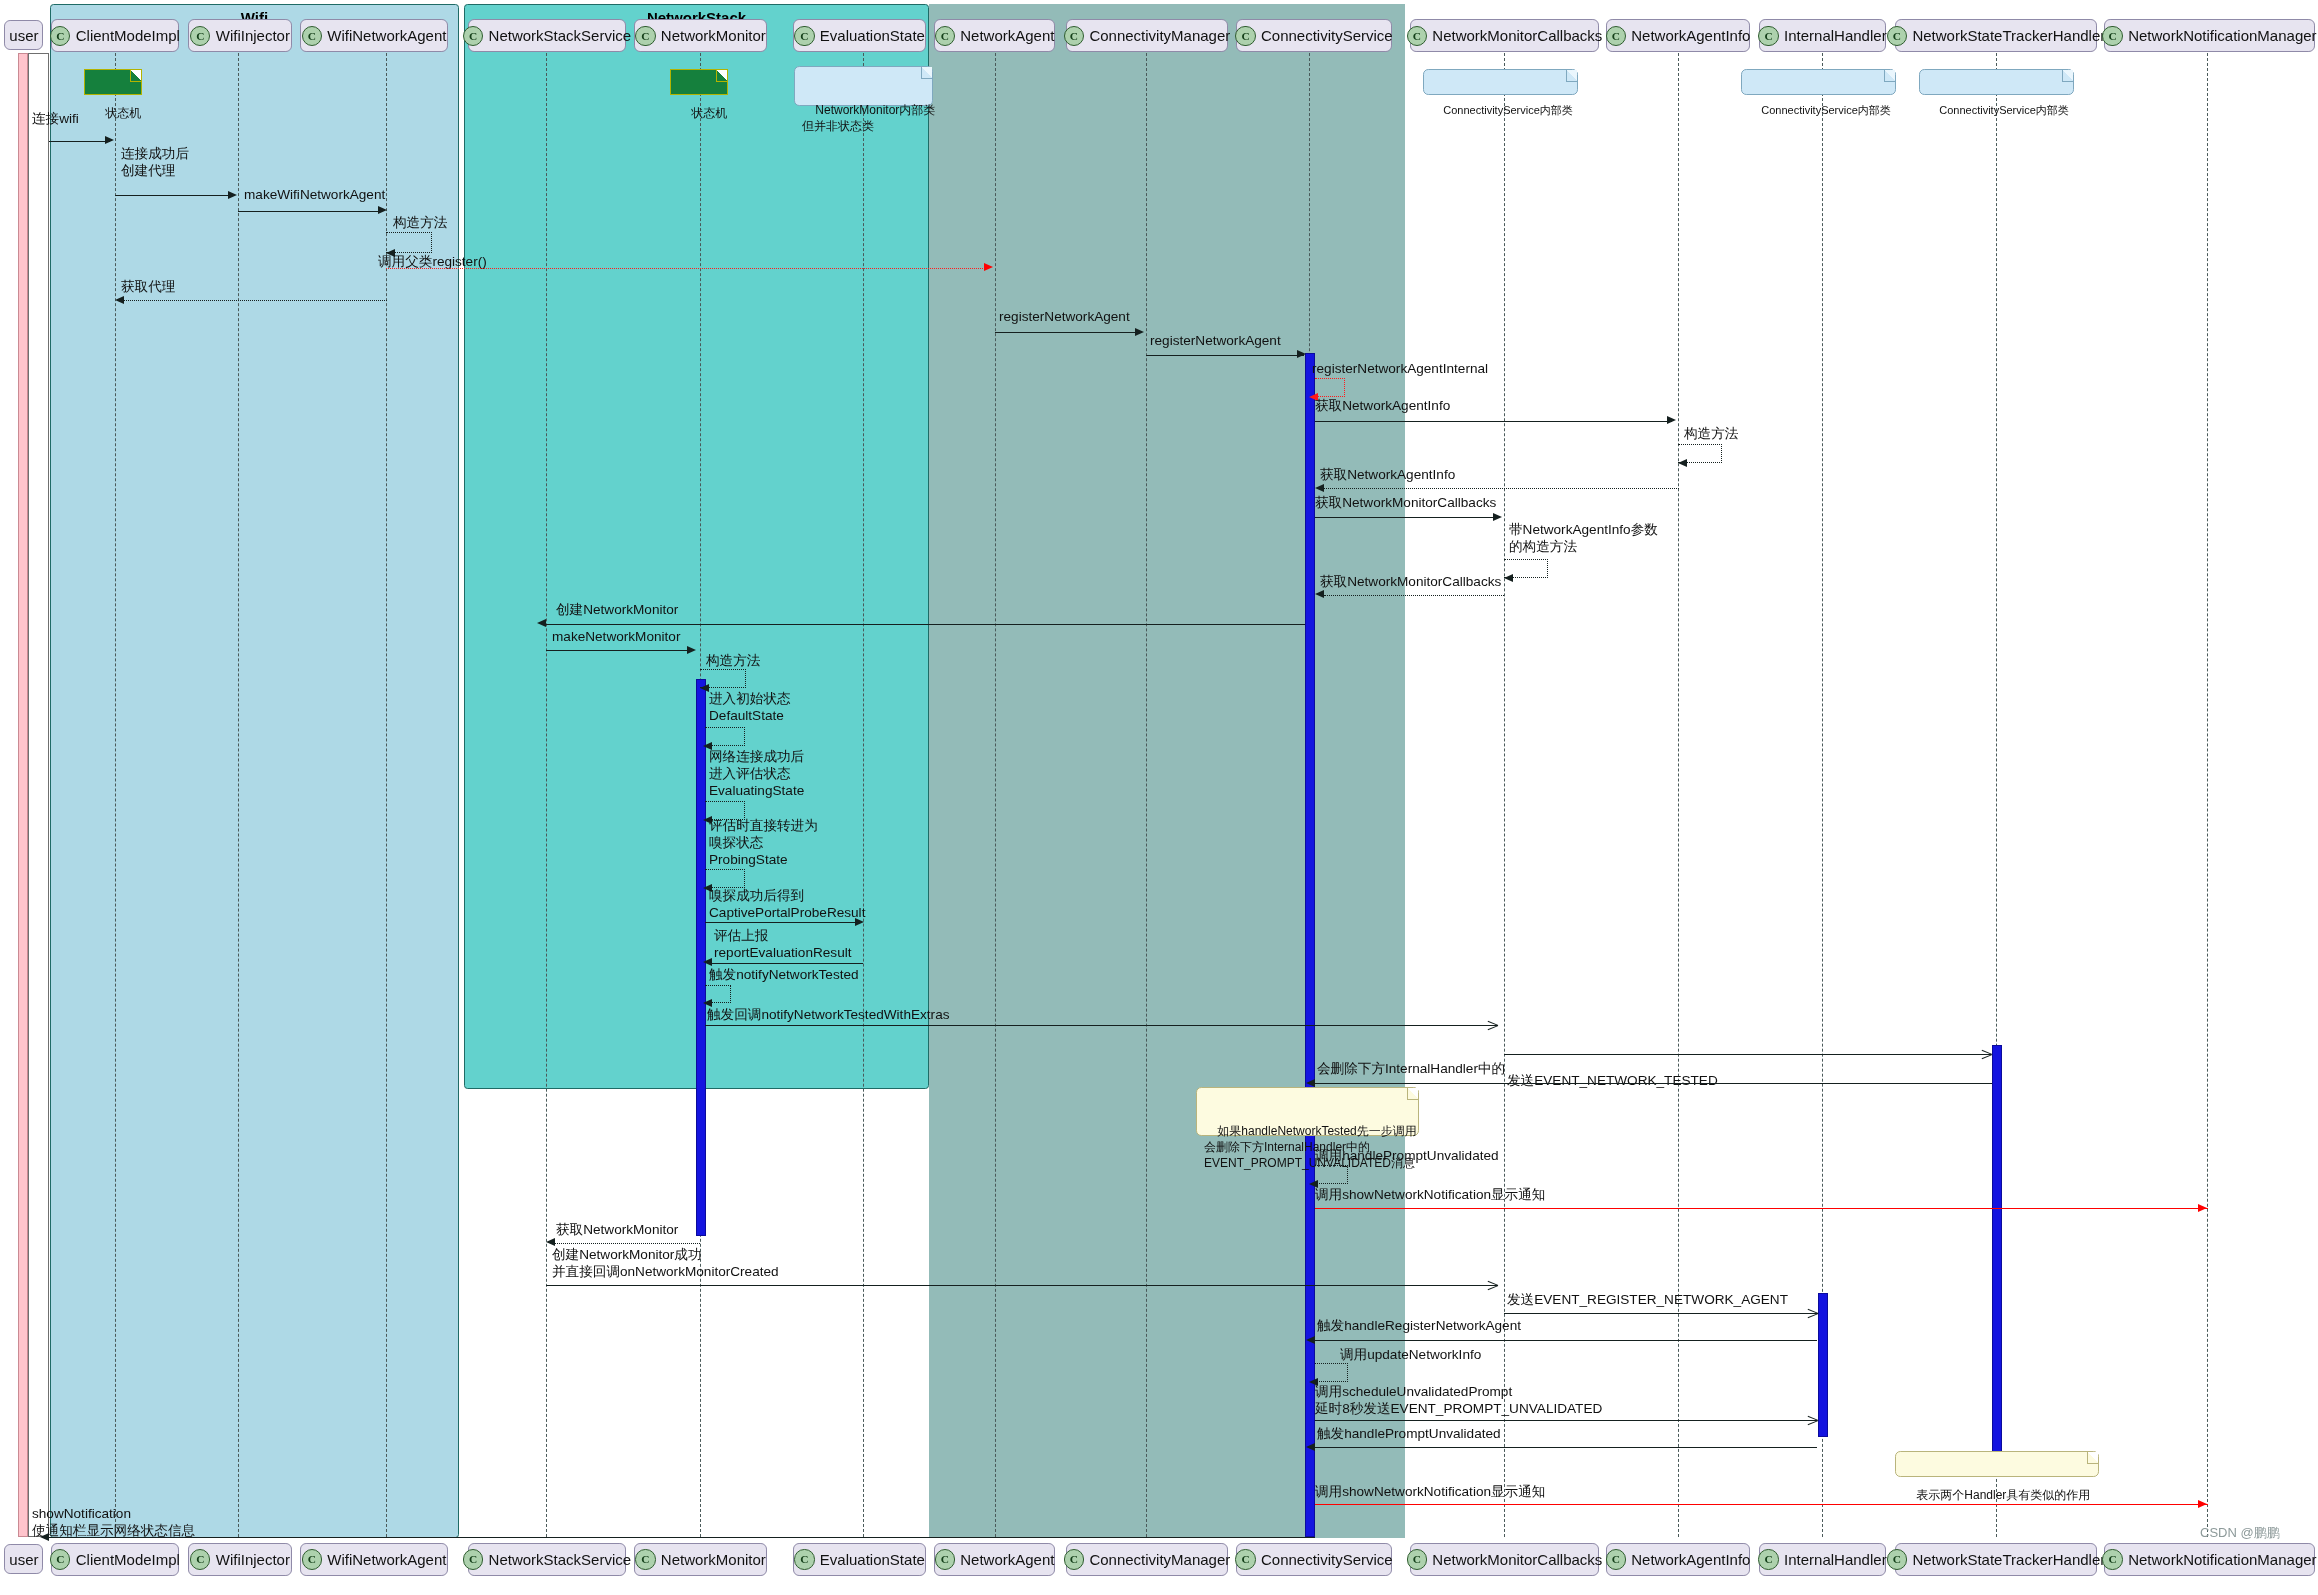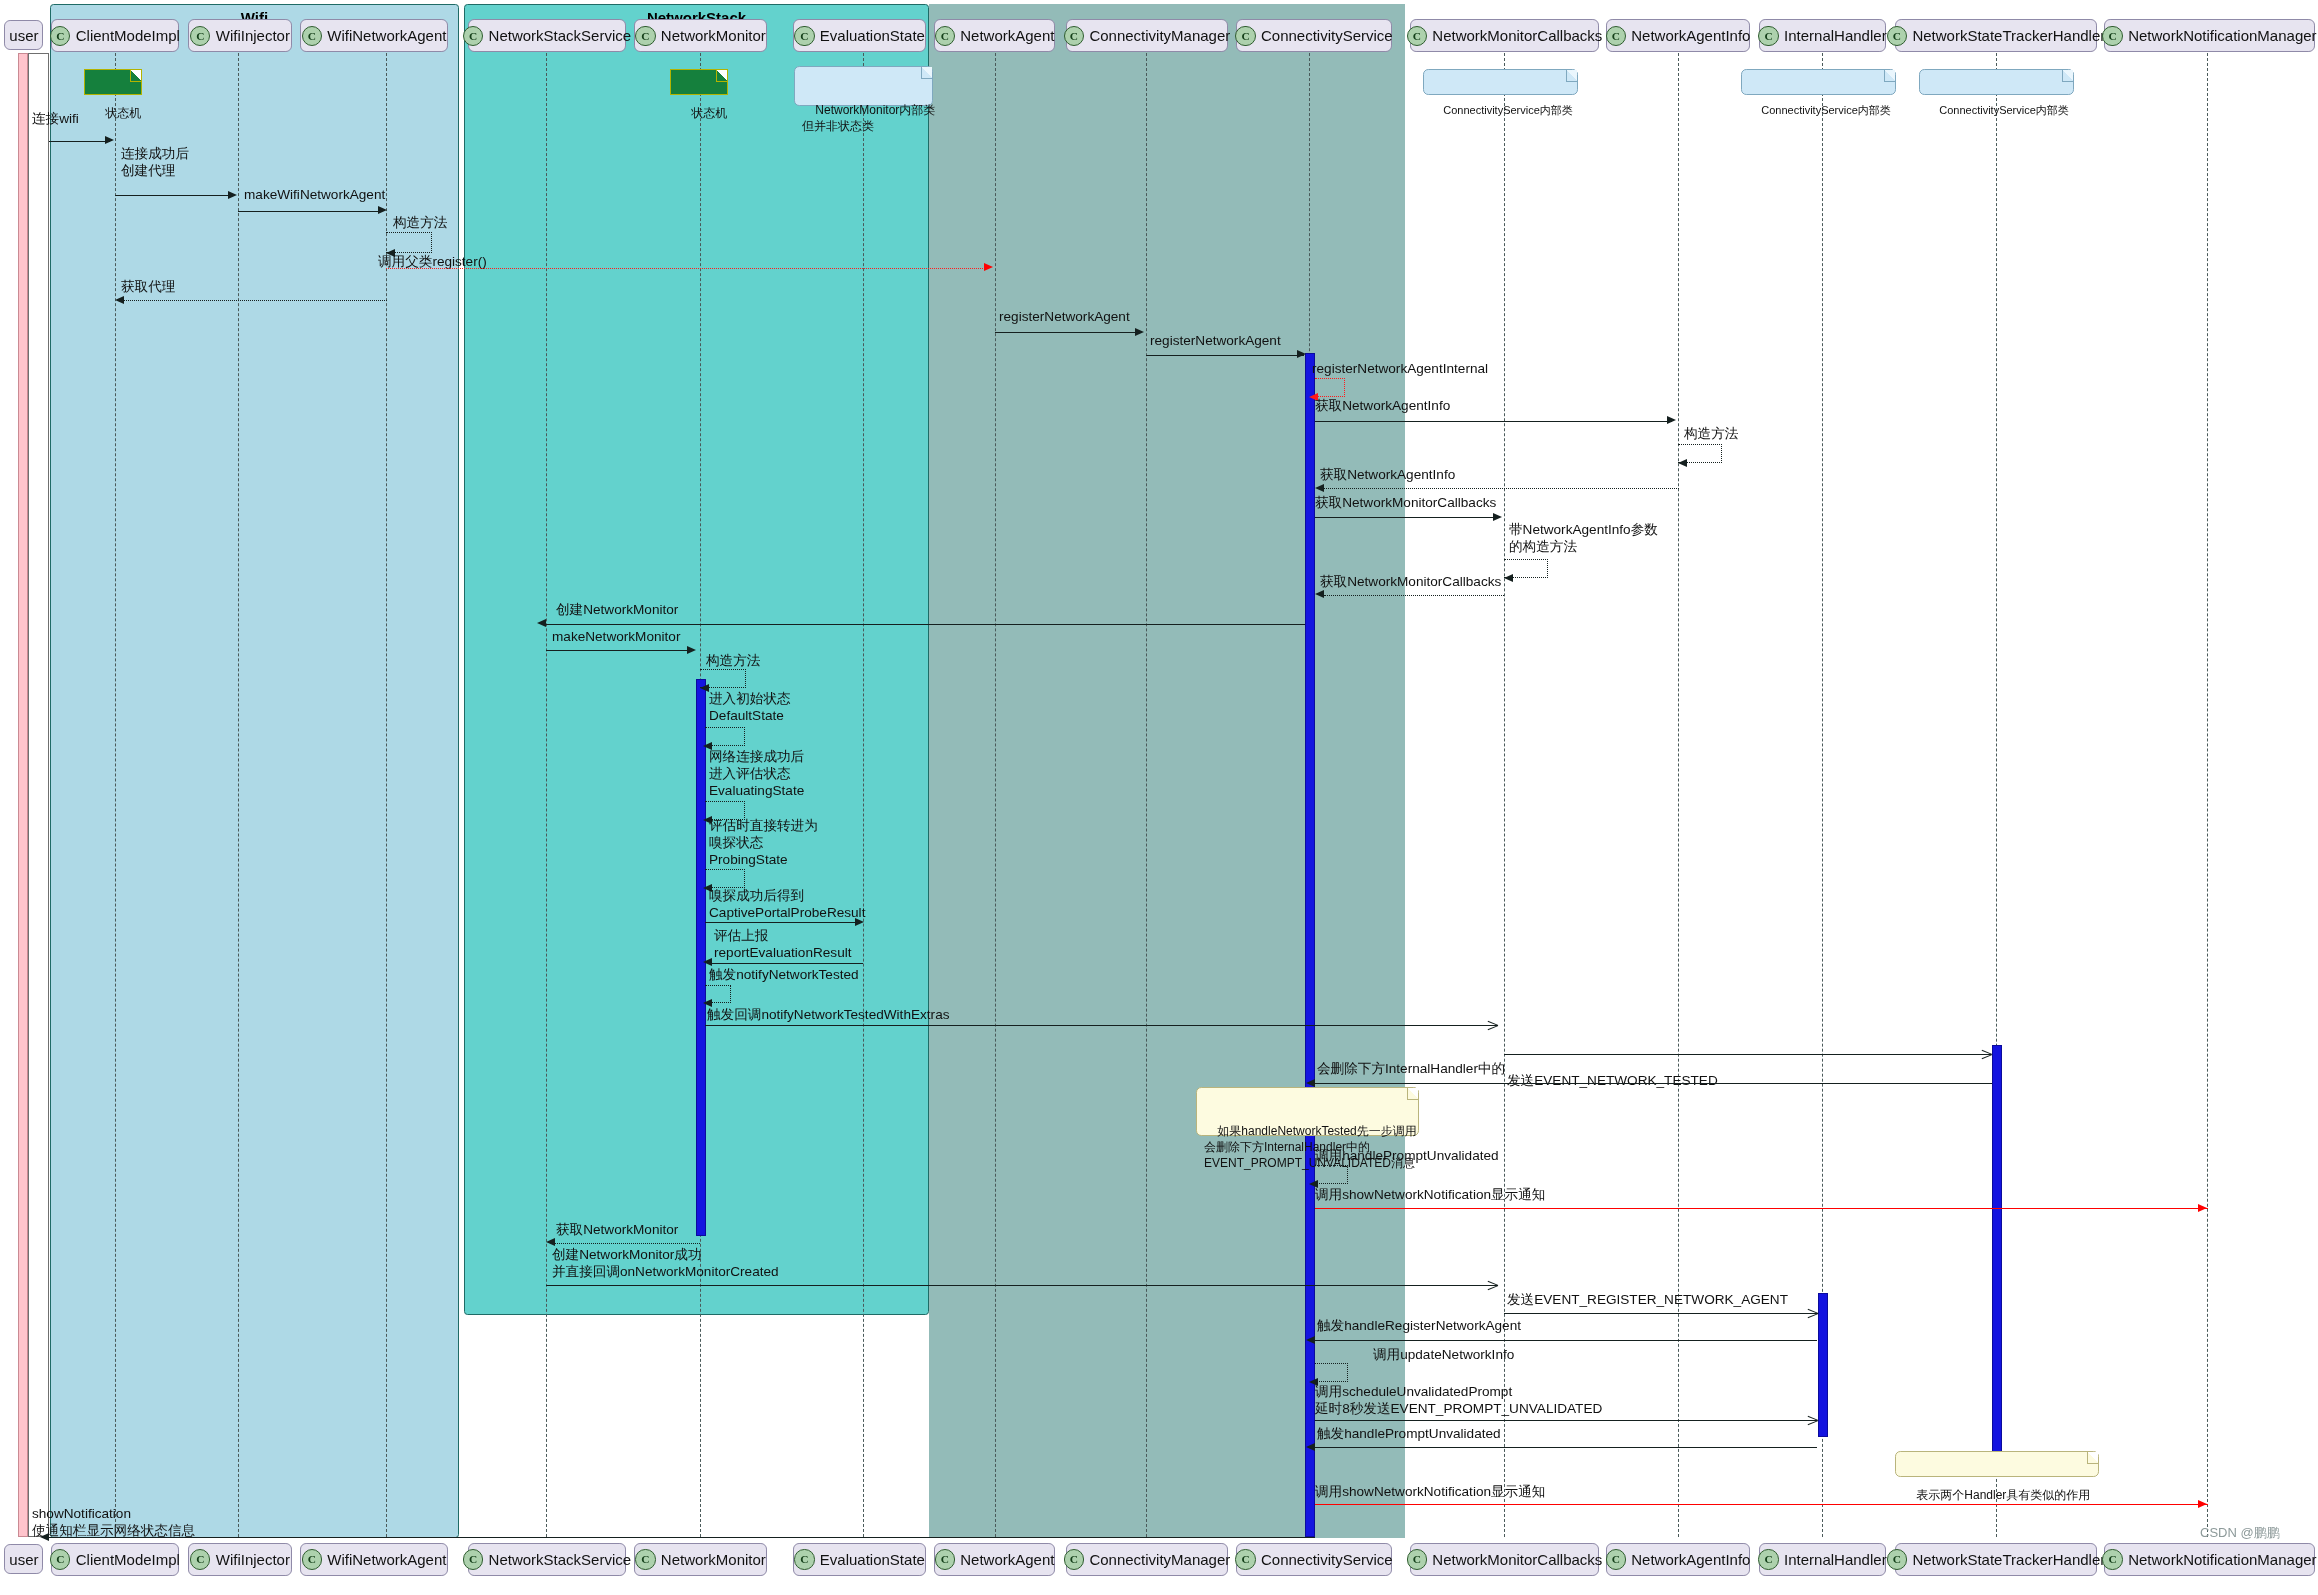--- a/index.html
+++ b/index.html
@@ -68,21 +68,21 @@
   .watermark{position:absolute;font-size:13px;color:#8d9a9a;}
 </style>
 </head>
 <body>
 
 <div id="canvas">
 
   <div class="group" style="left:50px;top:4.4px;width:409px;height:1534px;background:#aed9e6;">
     <div class="group-title">Wifi</div>
   </div>
-  <div class="group" style="left:464px;top:4.4px;width:465px;height:1311px;background:#63d2cd;">
+  <div class="group" style="left:464px;top:4.4px;width:465px;height:1085px;background:#63d2cd;">
     <div class="group-title">NetworkStack</div>
   </div>
 
   <div style="position:absolute;left:929px;top:4.4px;width:476px;height:1534px;background:#93bbb8;"></div>
 
   <div class="lifeline user" style="left:23px;top:53px;height:1484px;"></div>
   <div class="lifeline" style="left:115px;top:53px;height:1484px;"></div>
   <div class="lifeline" style="left:238px;top:53px;height:1484px;"></div>
   <div class="lifeline" style="left:386px;top:53px;height:1484px;"></div>
   <div class="lifeline" style="left:546px;top:53px;height:1484px;"></div>
@@ -392,21 +392,21 @@
   <div class="oarrow" style="left:1487px;top:1285px;"></div>
 
   <div class="mlabel" style="left:1507px;top:1291px;">发送EVENT_REGISTER_NETWORK_AGENT</div>
   <div class="msg" style="left:1504px;top:1313px;width:314px;"></div>
   <div class="oarrow" style="left:1807px;top:1313px;"></div>
 
   <div class="mlabel" style="left:1317px;top:1317px;">触发handleRegisterNetworkAgent</div>
   <div class="msg" style="left:1315px;top:1340px;width:502px;"></div>
   <div class="arrow l" style="left:1306px;top:1336px;"></div>
 
-  <div class="mlabel" style="left:1373px;top:1346px;">调用updateNetworkInfo</div>
+  <div class="mlabel" style="left:1315px;top:1346px;padding-left:25px;">调用updateNetworkInfo</div>
   <div class="selfloop" style="left:1315px;top:1363px;width:33px;height:19.3px;"></div>
   <div class="arrow l" style="left:1309px;top:1378px;"></div>
 
   <div class="mlabel" style="left:1315px;top:1383px;">调用scheduleUnvalidatedPrompt
 延时8秒发送EVENT_PROMPT_UNVALIDATED</div>
   <div class="msg" style="left:1315px;top:1420px;width:502px;"></div>
   <div class="oarrow" style="left:1807px;top:1420px;"></div>
 
   <div class="mlabel" style="left:1317px;top:1425px;">触发handlePromptUnvalidated</div>
   <div class="msg" style="left:1315px;top:1447px;width:502px;"></div>

